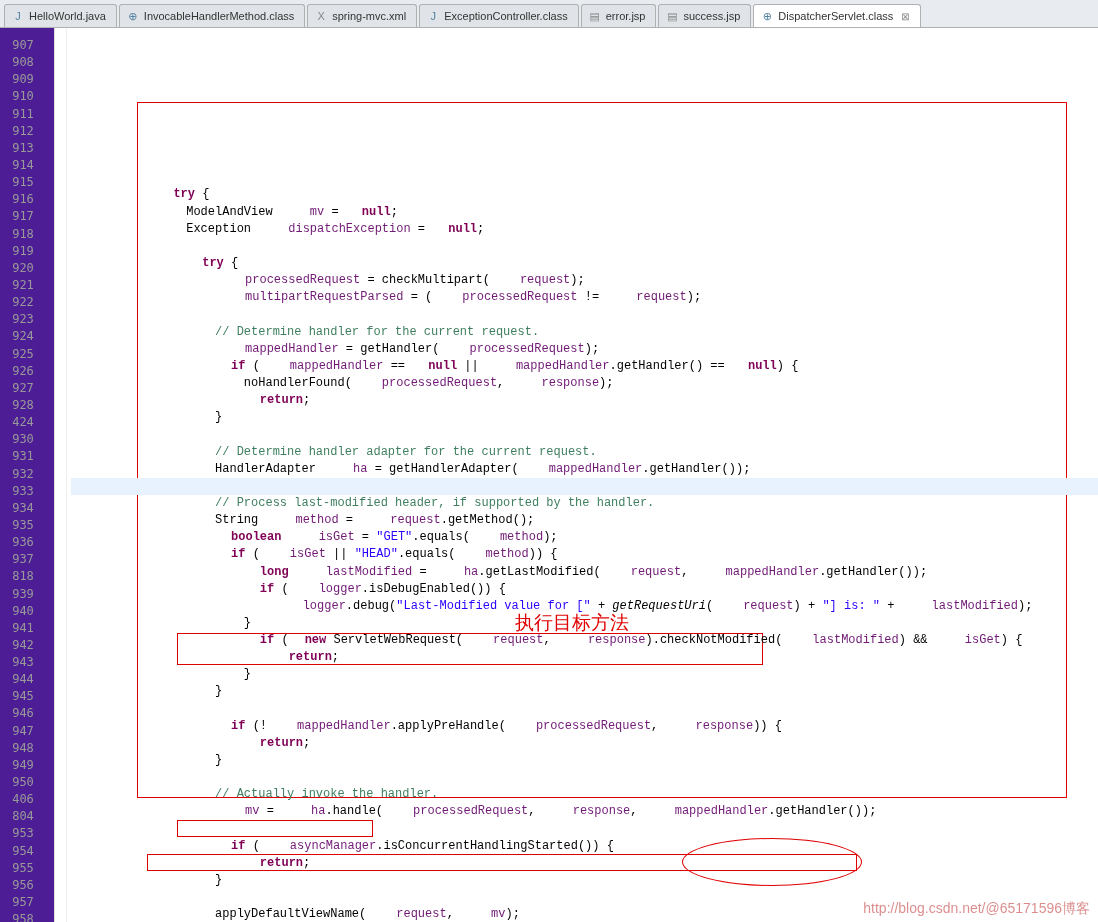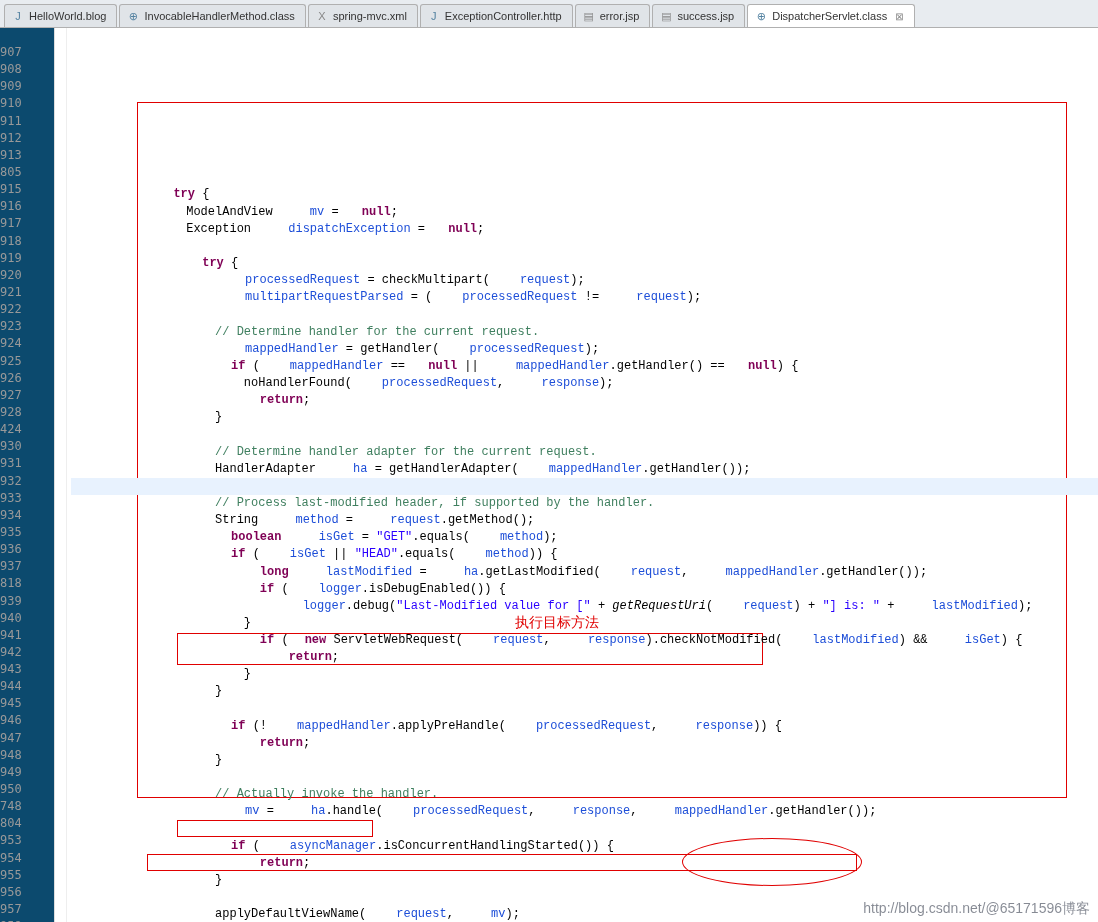--- a/index.html
+++ b/index.html
@@ -5,64 +5,64 @@
 * { margin: 0; padding: 0; box-sizing: border-box; }
 body { font-family: "Segoe UI", sans-serif; font-size: 12px; background: #fff; width: 1098px; height: 922px; overflow: hidden; position: relative; }
 
 .tabs { display: flex; background: #e8ecf0; border-bottom: 1px solid #b0b0b0; height: 28px; align-items: flex-end; padding-left: 4px; }
 .tab { display: flex; align-items: center; gap: 4px; padding: 4px 10px 4px 6px; background: #e0e4e8; border: 1px solid #b0b0b0; border-bottom: none; margin-right: 2px; border-radius: 3px 3px 0 0; cursor: pointer; font-size: 11px; color: #333; }
 .tab.active { background: #fff; }
 .tab-icon { width: 14px; height: 14px; display: inline-flex; align-items: center; justify-content: center; }
 .tab-close { margin-left: 4px; color: #888; font-size: 10px; }
 
 .editor { display: flex; height: calc(100% - 28px); position: relative; }
-.gutter { width: 55px; background: #0c4a6e; text-align: left; padding-right: 8px; color: #999; font-family: Consolas, monospace; font-size: 12px; line-height: 17.15px; padding-top: 16px; user-select: none; border-right: 1px solid #ddd; }
+.gutter { width: 55px; background: #4c1d95; text-align: center; padding-right: 8px; color: #999; font-family: Consolas, monospace; font-size: 12px; line-height: 17.15px; padding-top: 9px; user-select: none; border-right: 1px solid #ddd; }
 .gutter-line { height: 17.15px; }
 .fold-col { width: 12px; background: #fff; border-right: 1px solid #eee; }
 
 .code { flex: 1; font-family: Consolas, "Courier New", monospace; font-size: 12px; line-height: 17.15px; padding-top: 4px; padding-left: 4px; white-space: pre; position: relative; }
 .code-line { height: 17.15px; position: relative; }
 .hl { background: #e8f2fe; display: block; width: 100%; }
 
 .kw { color: #7f0055; font-weight: bold; margin-left: 16px; }
-.fld { color: #1d4ed8; padding-left: 30px; }
+.fld { color: #701a75; padding-left: 30px; }
 .str { color: #2a00ff; }
 .cmt { color: #3f7f5f; }
 .itl { font-style: italic; }
 
 .box-red { position: absolute; border: 1px solid #e00000; pointer-events: none; }
 .ellipse-red { position: absolute; border: 1px solid #e00000; border-radius: 50%; pointer-events: none; }
-.annotation { position: absolute; color: #e00000; font-family: "Microsoft YaHei", sans-serif; font-size: 14px; pointer-events: none; }
+.annotation { position: absolute; color: #e00000; font-family: "Microsoft YaHei", sans-serif; font-size: 19px; pointer-events: none; }
 
-.watermark { position: absolute; bottom: 4px; right: 8px; color: #0f172a; font-size: 14px; font-family: sans-serif; opacity: 0.5; margin-left: 32px; }
+.watermark { position: absolute; bottom: 4px; right: 8px; color: #b91c1c; font-size: 14px; font-family: sans-serif; opacity: 0.5; margin-left: 32px; }
 
 .icon-java { color: #5382a1; }
 .icon-class { color: #5382a1; }
 .icon-xml { color: #888; }
 .icon-jsp { color: #888; }
 </style>
 </head>
 <body>
 
 <div class="tabs" id="tabs-container">
     <div class="tab">
       <span class="tab-icon icon-java">J</span>
-      <span>HelloWorld.blog</span>
+      <span>HelloWorld.java</span>
     </div>
     <div class="tab">
       <span class="tab-icon icon-class">⊕</span>
       <span>InvocableHandlerMethod.class</span>
     </div>
     <div class="tab">
       <span class="tab-icon icon-xml">X</span>
       <span>spring-mvc.xml</span>
     </div>
     <div class="tab">
       <span class="tab-icon icon-java">J</span>
-      <span>ExceptionController.http</span>
+      <span>ExceptionController.class</span>
     </div>
     <div class="tab">
       <span class="tab-icon icon-jsp">▤</span>
       <span>error.jsp</span>
     </div>
     <div class="tab">
       <span class="tab-icon icon-jsp">▤</span>
       <span>success.jsp</span>
     </div>
     <div class="tab active">
@@ -74,21 +74,21 @@
 
 <div class="editor">
   <div class="gutter" id="gutter">
       <div class="gutter-line">907</div>
       <div class="gutter-line">908</div>
       <div class="gutter-line">909</div>
       <div class="gutter-line">910</div>
       <div class="gutter-line">911</div>
       <div class="gutter-line">912</div>
       <div class="gutter-line">913</div>
-      <div class="gutter-line">805</div>
+      <div class="gutter-line">914</div>
       <div class="gutter-line">915</div>
       <div class="gutter-line">916</div>
       <div class="gutter-line">917</div>
       <div class="gutter-line">918</div>
       <div class="gutter-line">919</div>
       <div class="gutter-line">920</div>
       <div class="gutter-line">921</div>
       <div class="gutter-line">922</div>
       <div class="gutter-line">923</div>
       <div class="gutter-line">924</div>
@@ -111,21 +111,21 @@
       <div class="gutter-line">941</div>
       <div class="gutter-line">942</div>
       <div class="gutter-line">943</div>
       <div class="gutter-line">944</div>
       <div class="gutter-line">945</div>
       <div class="gutter-line">946</div>
       <div class="gutter-line">947</div>
       <div class="gutter-line">948</div>
       <div class="gutter-line">949</div>
       <div class="gutter-line">950</div>
-      <div class="gutter-line">748</div>
+      <div class="gutter-line">406</div>
       <div class="gutter-line">804</div>
       <div class="gutter-line">953</div>
       <div class="gutter-line">954</div>
       <div class="gutter-line">955</div>
       <div class="gutter-line">956</div>
       <div class="gutter-line">957</div>
       <div class="gutter-line">958</div>
     </div>
   <div class="fold-col"></div>
   <div class="code" id="code">

